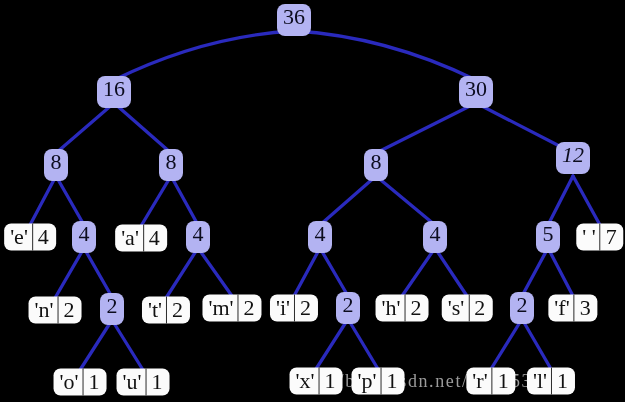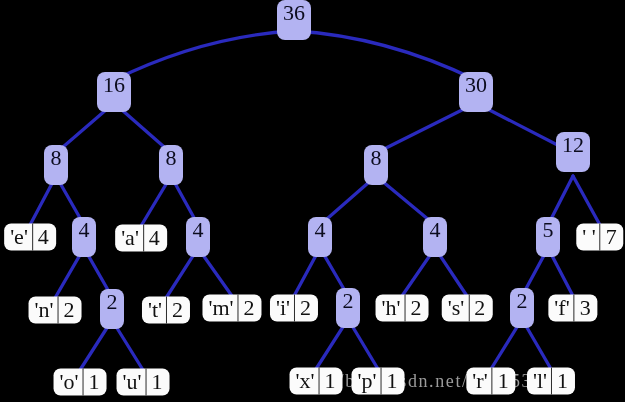--- a/index.html
+++ b/index.html
@@ -35,21 +35,21 @@
     position: absolute;
     transform: translate(-50%, -50%);
     z-index: 3;
     text-align: center;
     white-space: nowrap;
   }
   .internal {
     background: var(--ifill, #b3b3f2);
     color: var(--itext, #0c0c1e);
     border-radius: 8px;
-    height: 40px;
+    height: 32px;
     line-height: 25px;
     padding: 0 6px;
     min-width: 12px;
     font-size: 22px;
   }
   .leaf {
     background: var(--lfill, #fbfbfb);
     color: var(--ltext, #111);
     border-radius: 7px;
     height: 27px;
@@ -103,21 +103,21 @@
       <path d="M 522 319 L 491 369" fill="none" stroke="#2a2abd" stroke-width="3.3" stroke-linecap="round"></path>
       <path d="M 522 319 L 551 369" fill="none" stroke="#2a2abd" stroke-width="3.3" stroke-linecap="round"></path>
     </svg>
   <div>
       <div class="node internal" style="left: 294px; top: 20px;">36</div>
       <div class="node internal" style="left: 114px; top: 92px; font-family: Liberation Serif, serif;">16</div>
       <div class="node internal" style="left: 476px; top: 92px;">30</div>
       <div class="node internal" style="left: 56px; top: 165px;">8</div>
       <div class="node internal" style="left: 171px; top: 165px;">8</div>
       <div class="node internal" style="left: 376px; top: 165px;">8</div>
-      <div class="node internal" style="left: 573px; top: 152px;">12</div>
+      <div class="node internal" style="left: 573px; top: 158px; font-style: italic;">12</div>
       <div class="node leaf" style="left: 30px; top: 237px;">
         <span class="char">'e'</span>
         <span class="count">4</span>
       </div>
       <div class="node internal" style="left: 84px; top: 237px;">4</div>
       <div class="node leaf" style="left: 141px; top: 238px;">
         <span class="char">'a'</span>
         <span class="count">4</span>
       </div>
       <div class="node internal" style="left: 198px; top: 237px;">4</div>

